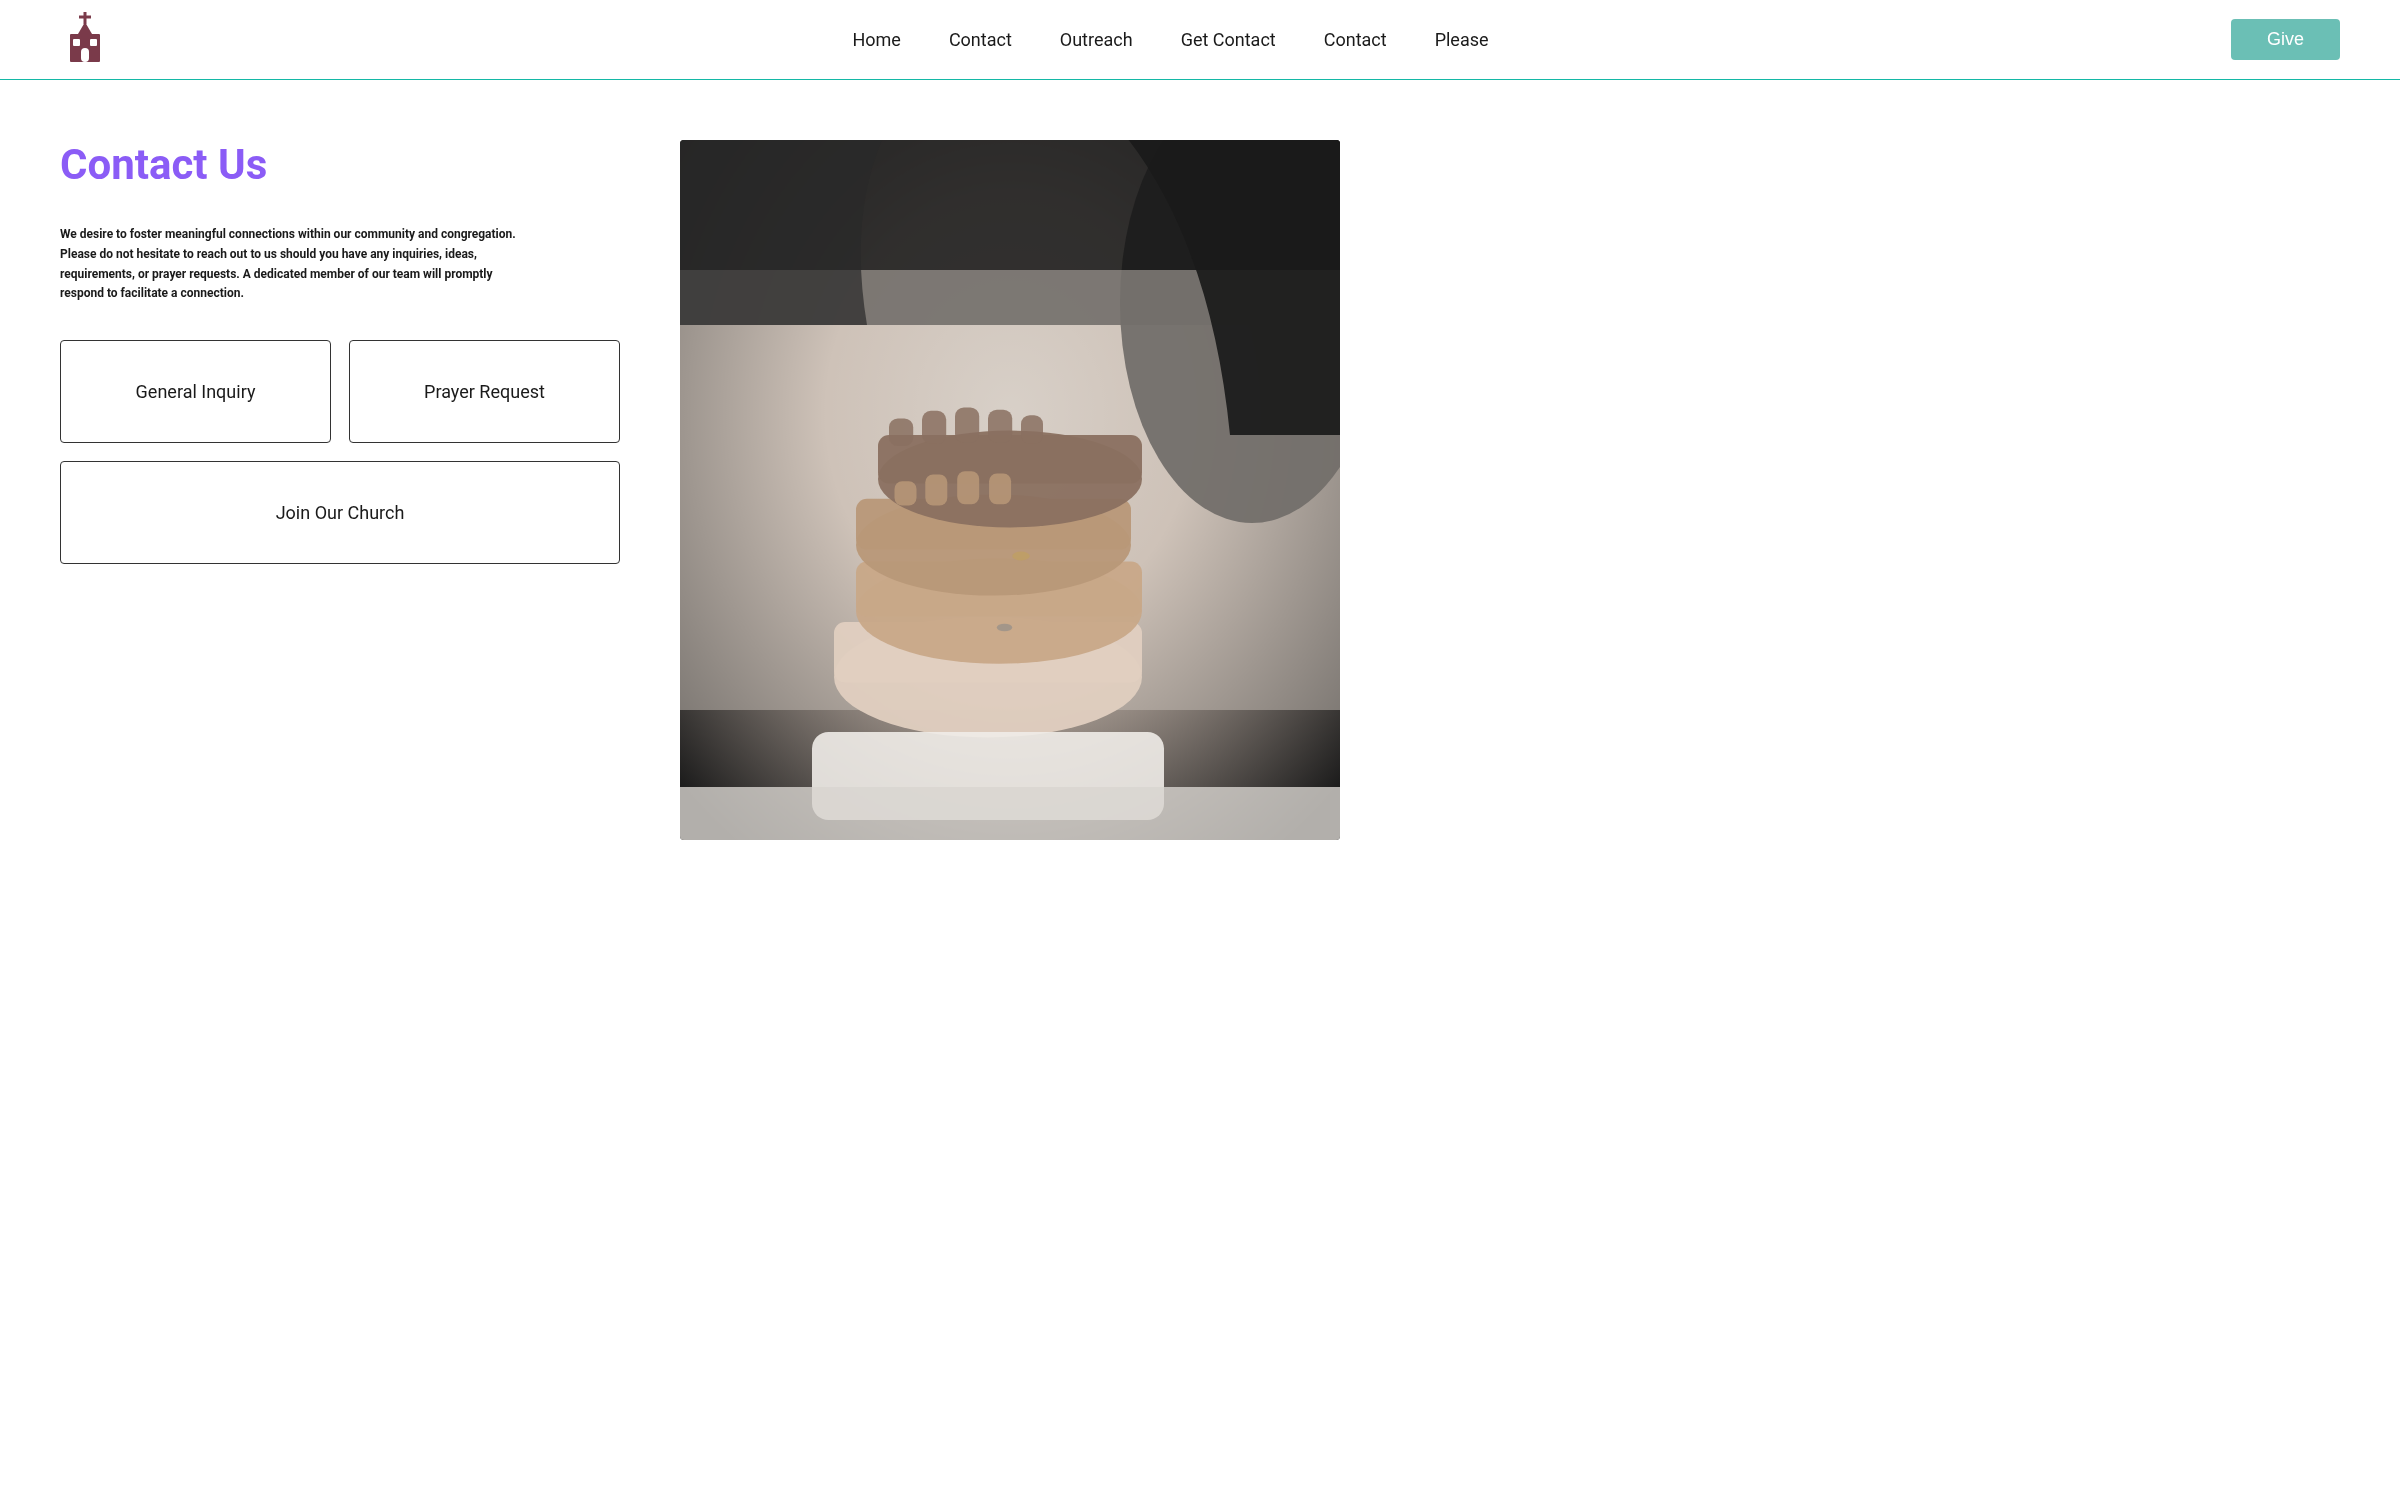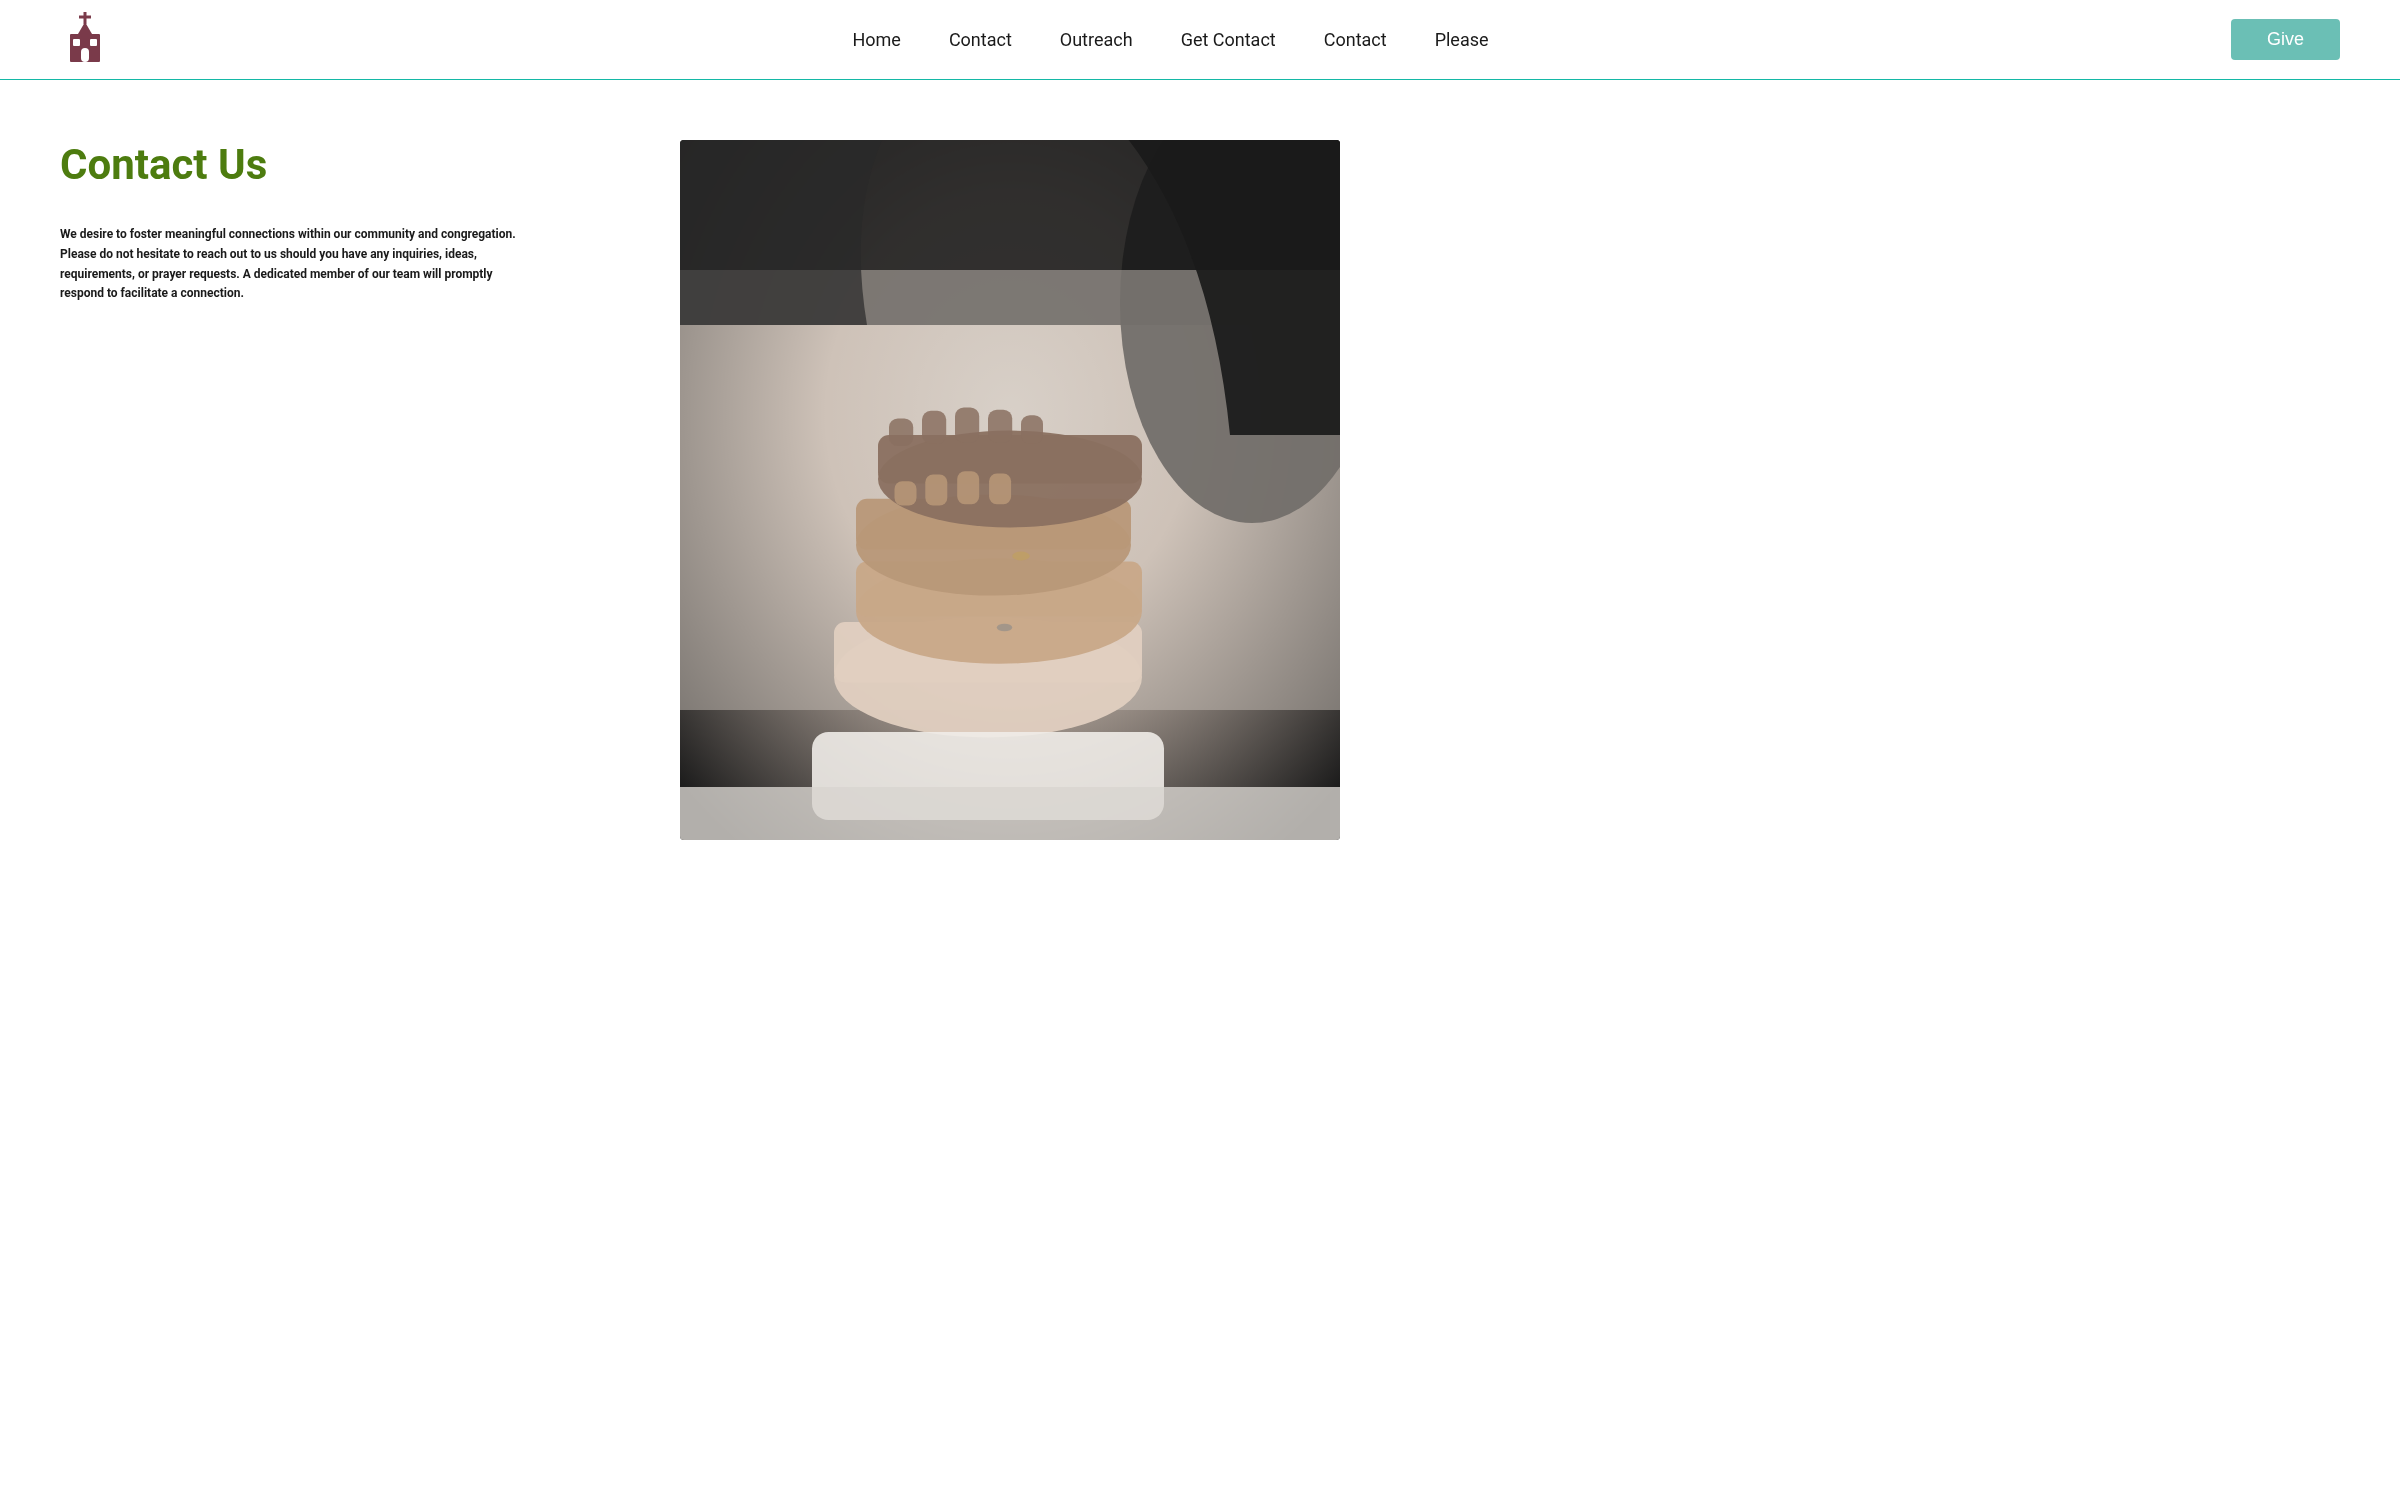--- a/index.html
+++ b/index.html
@@ -59,21 +59,21 @@
     }
     .right-col {
       flex: 1;
       min-width: 0;
     }
 
     h1 {
       font-size: 42px;
       font-weight: 700;
       margin-bottom: 36px;
-      color: #4d7c0f;
+      color: #8b5cf6;
     }
 
     .description {
       font-size: 12px;
       font-weight: 700;
       line-height: 1.65;
       margin-bottom: 36px;
       color: #1a1a1a;
       max-width: 460px;
     }
@@ -147,20 +147,27 @@
   </ul>
 
   <button class="give-btn">Give</button>
 </nav>
 
 <div class="page-content">
   <div class="left-col">
     <h1>Contact Us</h1>
     <p class="description">We desire to foster meaningful connections within our community and congregation. Please do not hesitate to reach out to us should you have any inquiries, ideas, requirements, or prayer requests. A dedicated member of our team will promptly respond to facilitate a connection.</p>
 
+    <div class="contact-cards">
+      <div class="cards-row">
+        <div class="contact-card">General Inquiry</div>
+        <div class="contact-card">Prayer Request</div>
+      </div>
+      <div class="contact-card full-width">Join Our Church</div>
+    </div>
   </div>
 
   <div class="right-col">
     <div class="hands-image">
       <svg viewBox="0 0 600 700" xmlns="http://www.w3.org/2000/svg" preserveAspectRatio="xMidYMid slice">
         <defs>
           <radialGradient id="bgGrad" cx="50%" cy="40%" r="70%">
             <stop offset="0%" stop-color="#e8e0d8"></stop>
             <stop offset="40%" stop-color="#d4c4b8"></stop>
             <stop offset="100%" stop-color="#1a1a1a"></stop>

